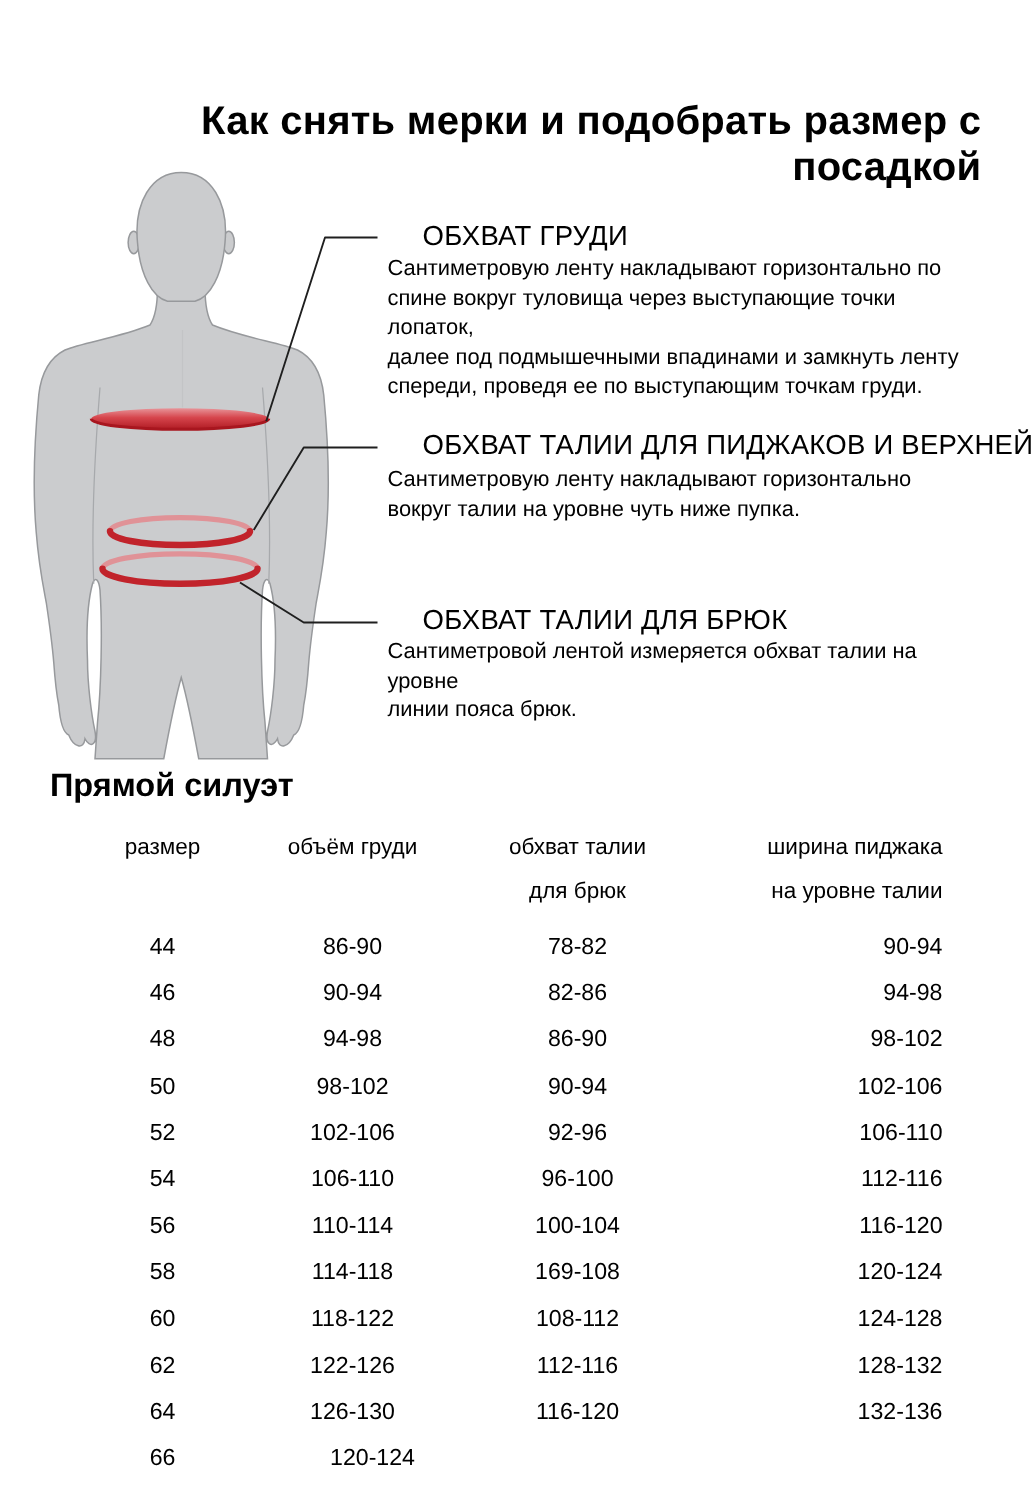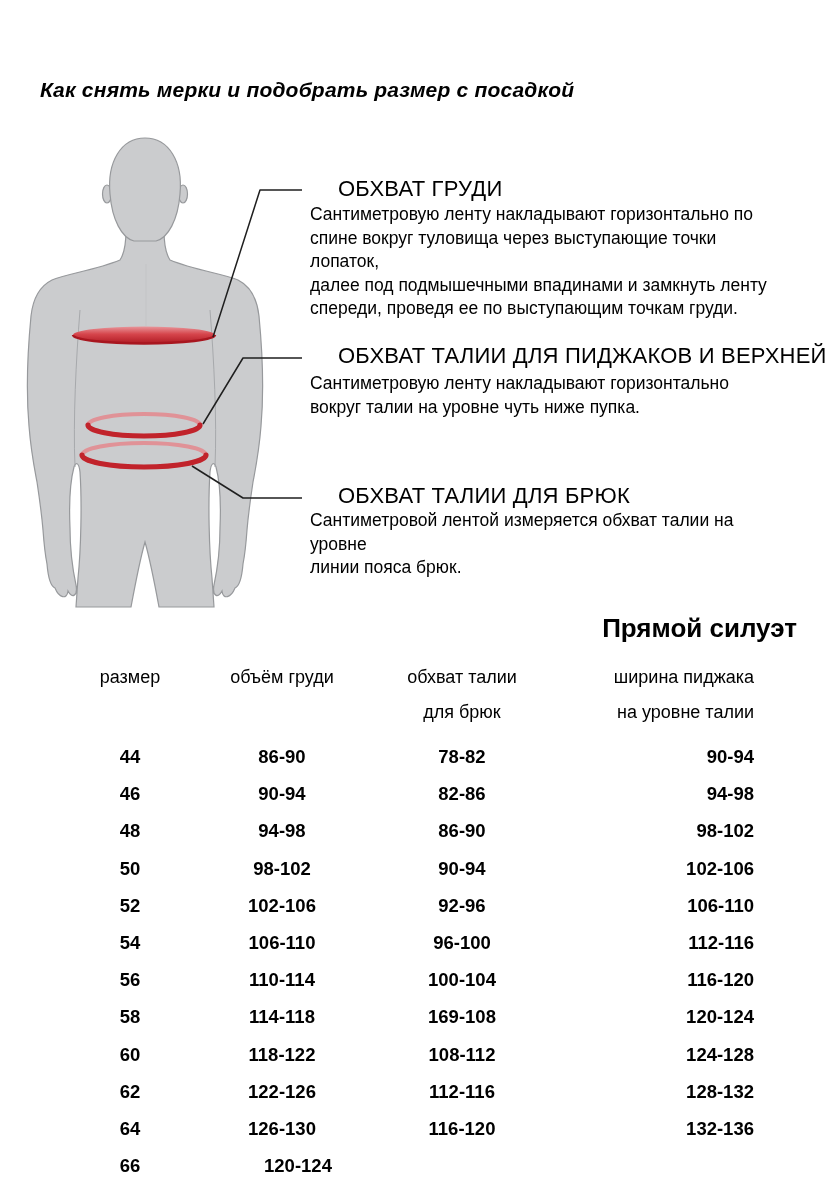--- a/index.html
+++ b/index.html
@@ -3,22 +3,22 @@
 <meta charset="utf-8">
 <style>
   html,body{margin:0;padding:0;}
   body{
     width:825px;height:1200px;position:relative;background:#ffffff;
     font-family:"Liberation Sans", sans-serif;color:#000;
     overflow:hidden;
   }
   .abs{position:absolute;}
   .page-title{
-    top:78px;left:40px;width:745px;text-align:left;
-    font-size:21px;font-weight:bold;letter-spacing:0.2px;font-style:italic;
+    top:78px;left:40px;width:745px;text-align:right;
+    font-size:32px;font-weight:bold;letter-spacing:0.2px;
   }
   .figure-svg{top:130px;left:0;width:825px;height:485px;}
   .sil{fill:var(--sil-fill);stroke:var(--sil-outline);stroke-width:1.2;}
   .seam{fill:none;stroke:var(--sil-seam);stroke-width:1;}
   .midline{fill:none;stroke:#c3c4c6;stroke-width:1;}
   .ring-light{fill:none;stroke:var(--band-light);stroke-width:4.2;}
   .ring-dark{fill:none;stroke:var(--band-dark);stroke-width:5.2;stroke-linecap:round;}
   .band-rim{fill:none;stroke:var(--band-rim);stroke-width:2.4;}
   .leader{fill:none;stroke:var(--leader);stroke-width:1.5;stroke-linejoin:round;}
   .sec-heading{
@@ -27,28 +27,28 @@
   .sec-text{
     font-size:17.5px;line-height:23.5px;white-space:pre-line;width:480px;
   }
   .h1{top:176px;left:310px;}
   .p1{top:203px;left:310px;}
   .h2{top:343px;left:310px;}
   .p2{top:372px;left:310px;}
   .h3{top:483px;left:310px;}
   .p3{top:509px;left:310px;}
   .table-title{
-    top:613px;left:52px;width:745px;text-align:right;
+    top:613px;left:40px;width:745px;text-align:left;
     font-size:26px;font-weight:bold;
   }
   .size-table-header{
     top:660px;left:60px;width:694px;display:flex;
     font-size:18px;line-height:35px;white-space:pre-line;text-align:center;
   }
-  .size-table-rows{top:738px;left:60px;width:694px;font-weight:bold;}
+  .size-table-rows{top:738px;left:60px;width:694px;}
   .t-row{display:flex;height:37.2px;line-height:37.2px;font-size:18.5px;text-align:center;}
   .c1{width:140px;}
   .c2{width:164px;}
   .c3{width:196px;}
   .c4{width:194px;text-align:right;}
 </style>
 </head>
 <body>
 
 <div class="abs page-title">Как снять мерки и подобрать размер с посадкой</div>

